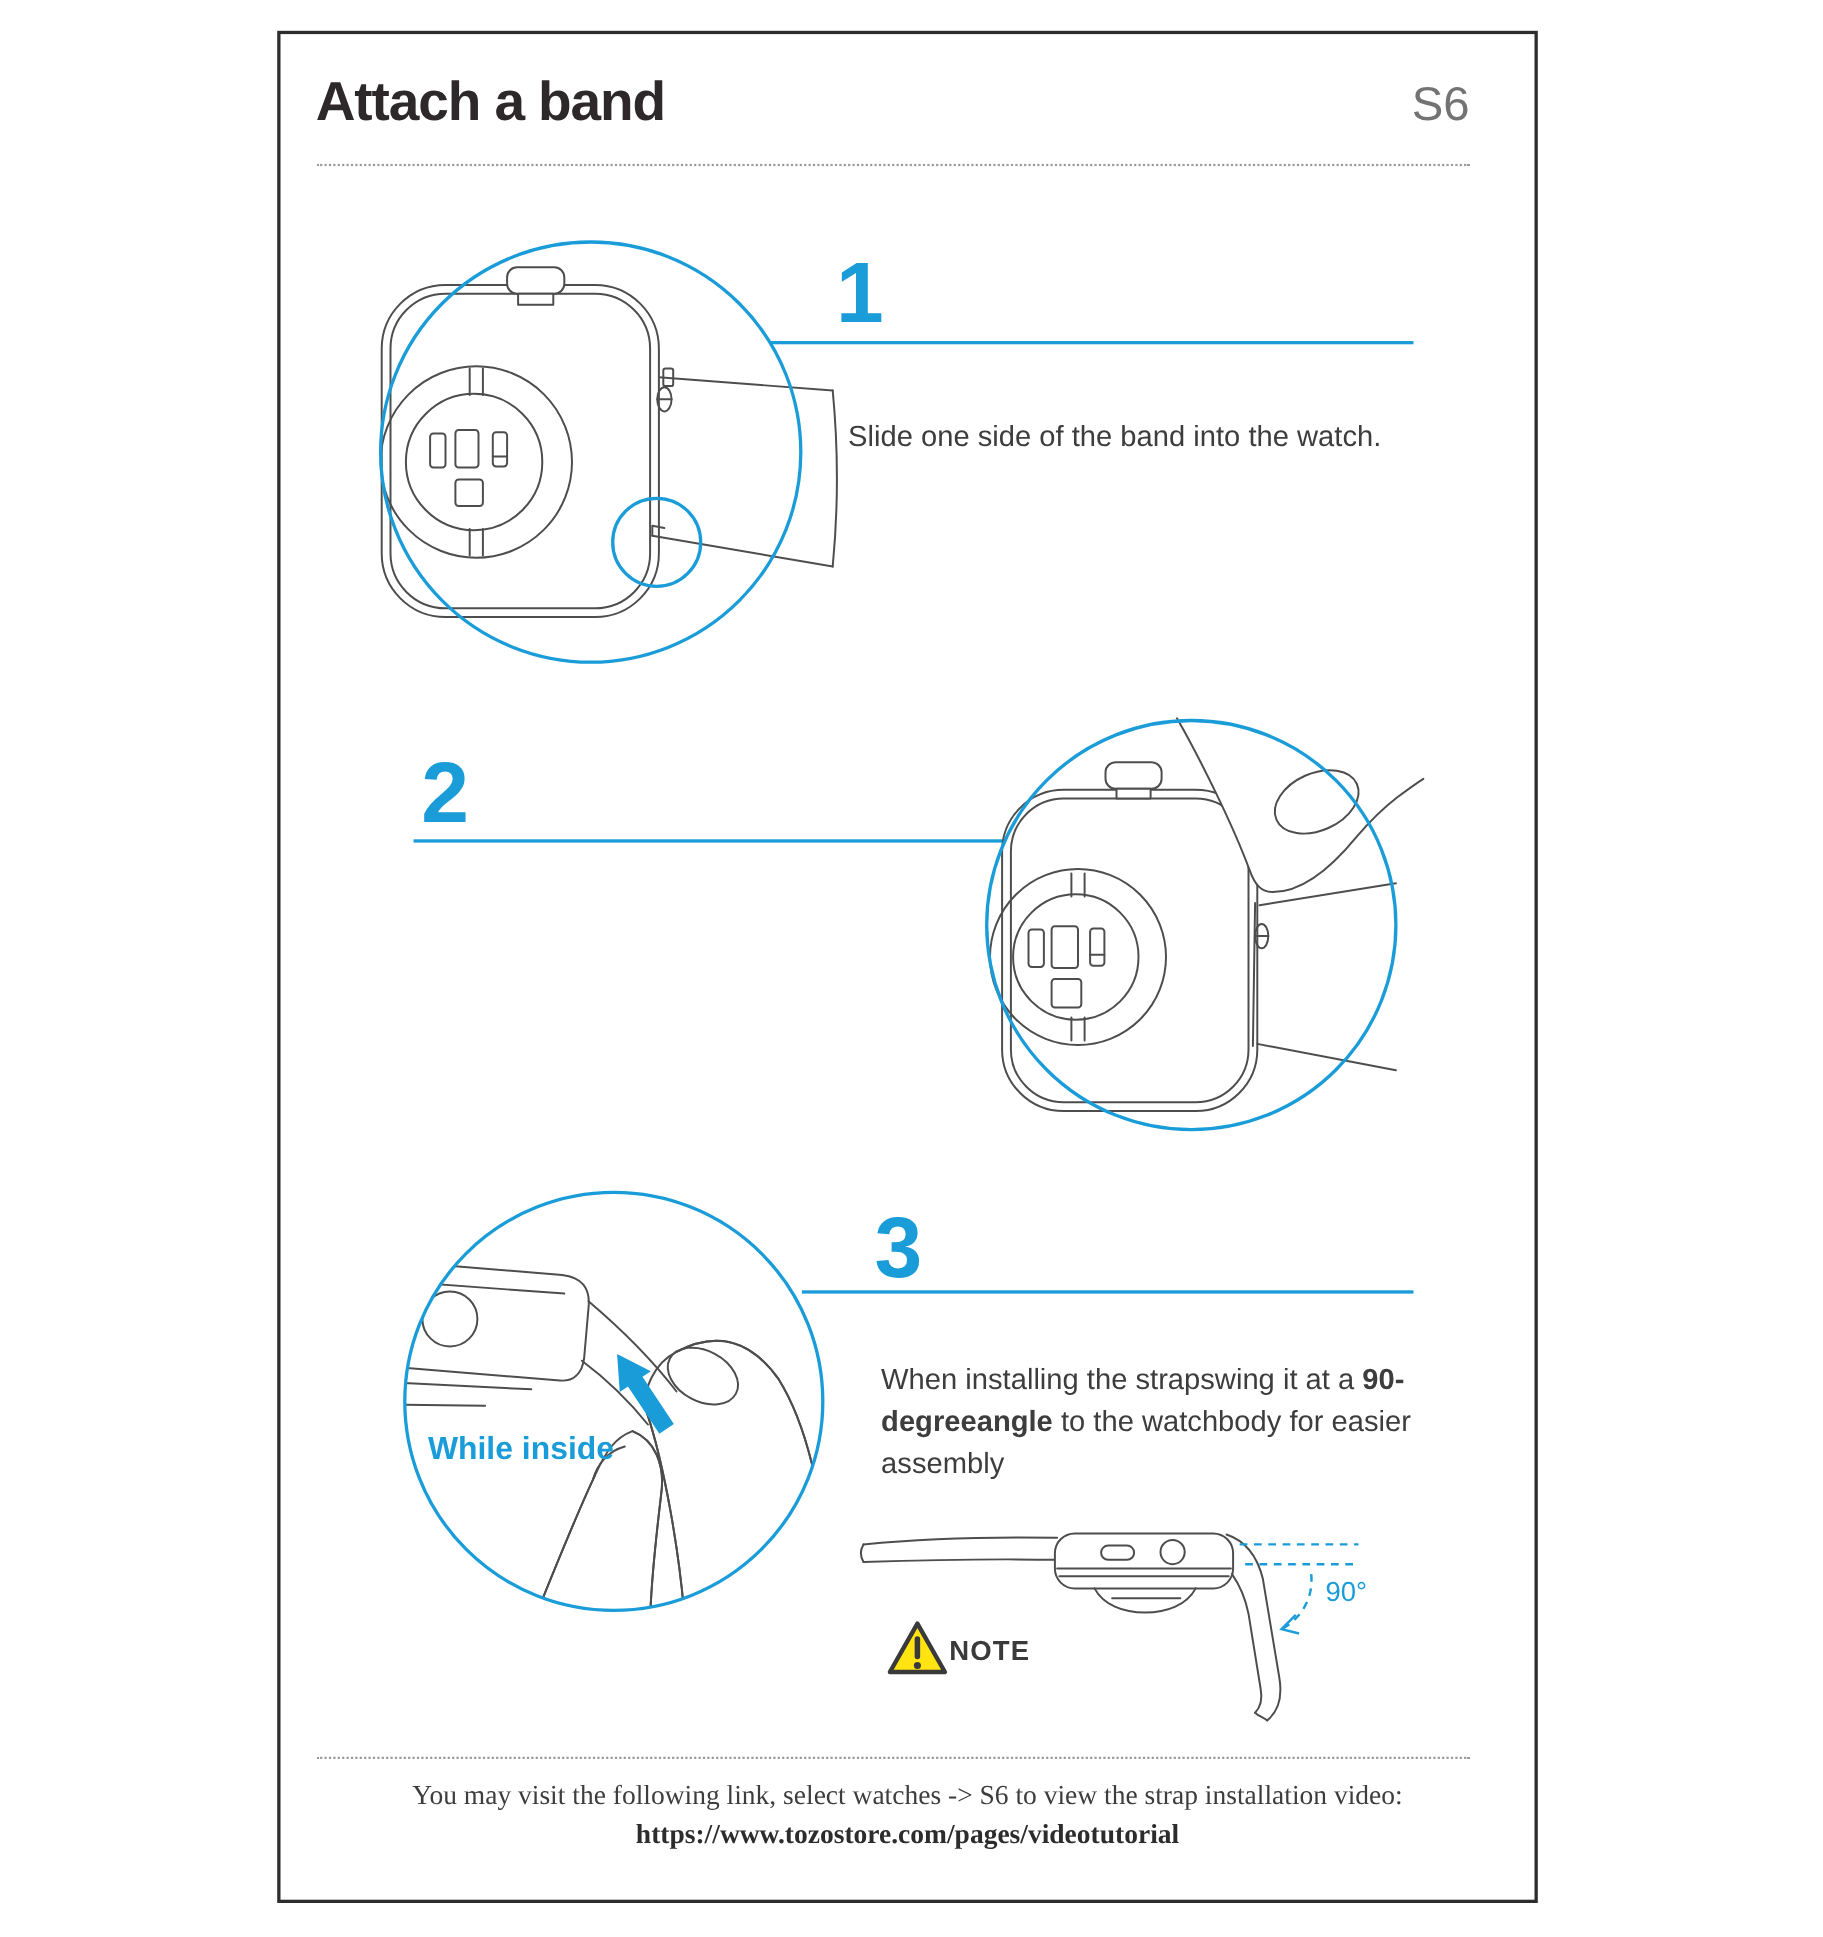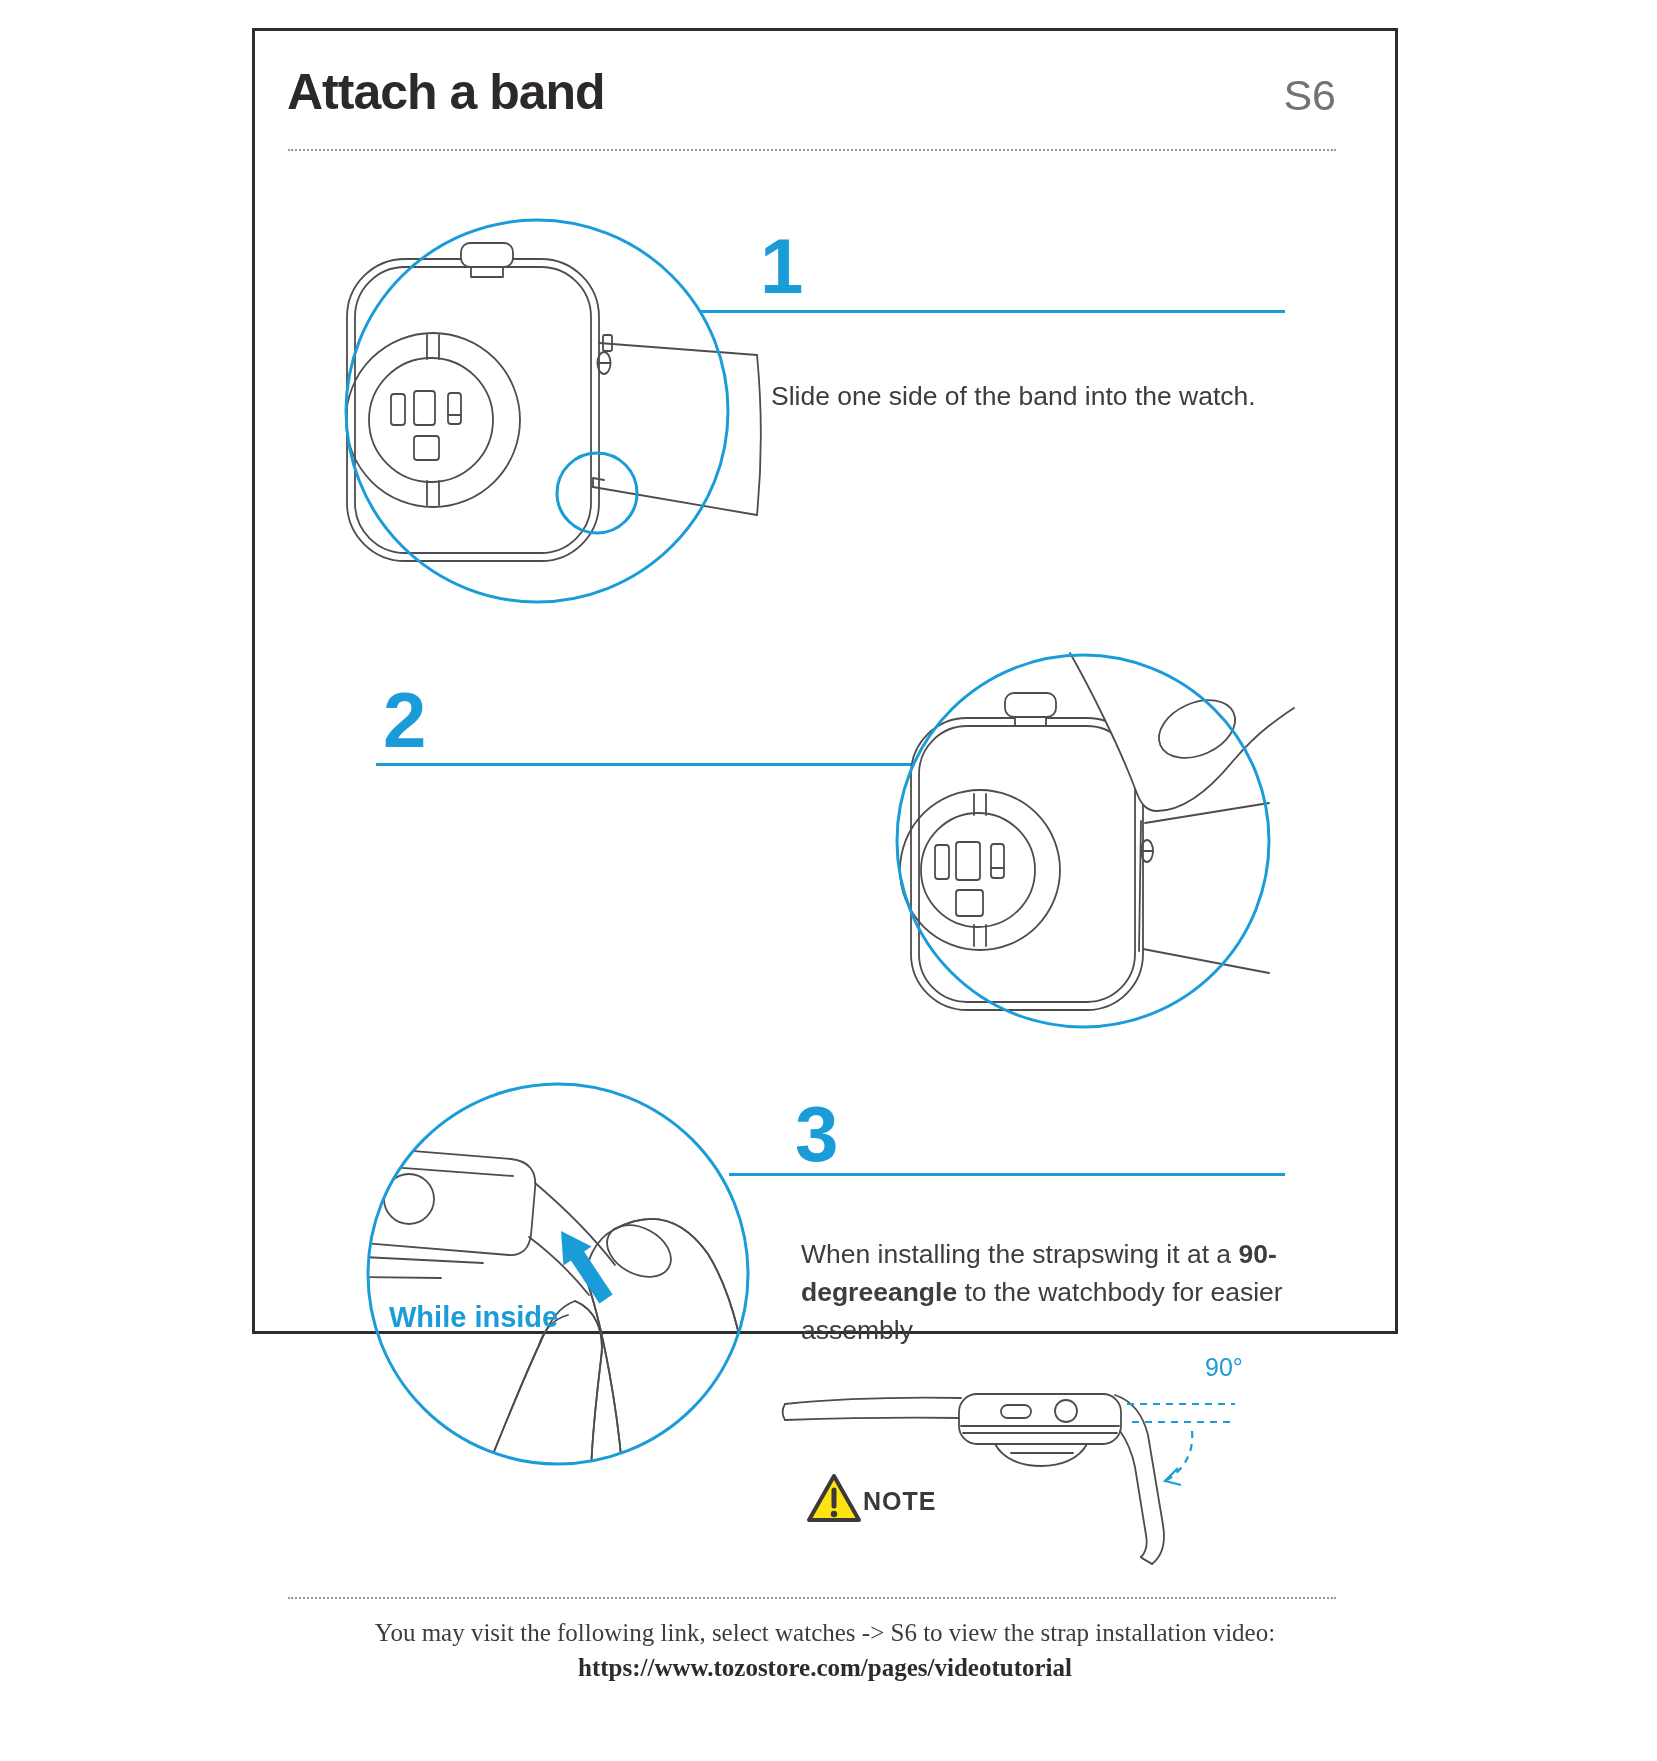--- a/index.html
+++ b/index.html
@@ -3,35 +3,35 @@
 <meta charset="utf-8">
 <style>
   :root { --accent:#1a9cd9; --ink:#4d4d4d; --text:#3d3d3d; }
   * { margin:0; padding:0; box-sizing:border-box; }
   html,body { background:#fff; }
   body {
     width:1657px; height:1761px; position:relative;
     font-family:"Liberation Sans", sans-serif; color:var(--text);
   }
   .page {
-    position:absolute; left:252px; top:28px; width:1146px; height:1306px;
+    position:absolute; left:252px; top:28px; width:1146px; height:1702px;
     border:3px solid #2d2d2d; background:#fff;
   }
   .abs { position:absolute; }
   .page-title { left:32px; top:32px; font-size:50px; font-weight:800; color:#2d2829; letter-spacing:-1px; }
   .model-code { top:40px; right:59px; font-size:43px; font-weight:300; color:#737373; }
   .dotted { border-top:2px dotted #9a9a9a; height:0; }
   .rule-title { left:33px; right:59px; top:118px; }
   .rule-footer { left:33px; right:59px; top:1566px; }
   .step-num { font-size:78px; font-weight:700; color:var(--accent); line-height:1; letter-spacing:-2px; }
   .step-line { height:3px; background:var(--accent); }
   .step-text { font-size:26.5px; color:var(--text); line-height:38px;margin-top:24px; }
   .bold { font-weight:700; }
   .push-inside { left:134px; top:1270px; font-size:29px; font-weight:700; color:var(--accent); }
-  .angle-label { left:950px; top:1322px; font-size:25px; color:var(--accent); }
+  .angle-label { left:950px; top:1402px; font-size:25px; color:var(--accent); }
   .note-label { left:608px; top:1456px; font-size:25px; font-weight:700; color:#3a3a3a; letter-spacing:1px; }
   .footer-line { width:100%; text-align:center; font-size:25px; color:var(--text);font-family:Liberation Serif, serif; }
   .footer-link { font-weight:700; color:#2c2c2c; }
   svg.illus { position:absolute; overflow:visible; }
   .ink path, .ink rect, .ink circle, .ink ellipse, .ink line {
     fill:none; stroke:var(--ink); stroke-width:1.8; stroke-linecap:round; stroke-linejoin:round;
   }
   .ink .fillw { fill:#fff; }
   .fillw-noink { fill:#fff; stroke:none; }
   .blue-stroke { fill:none; stroke:var(--accent); stroke-width:3; }

